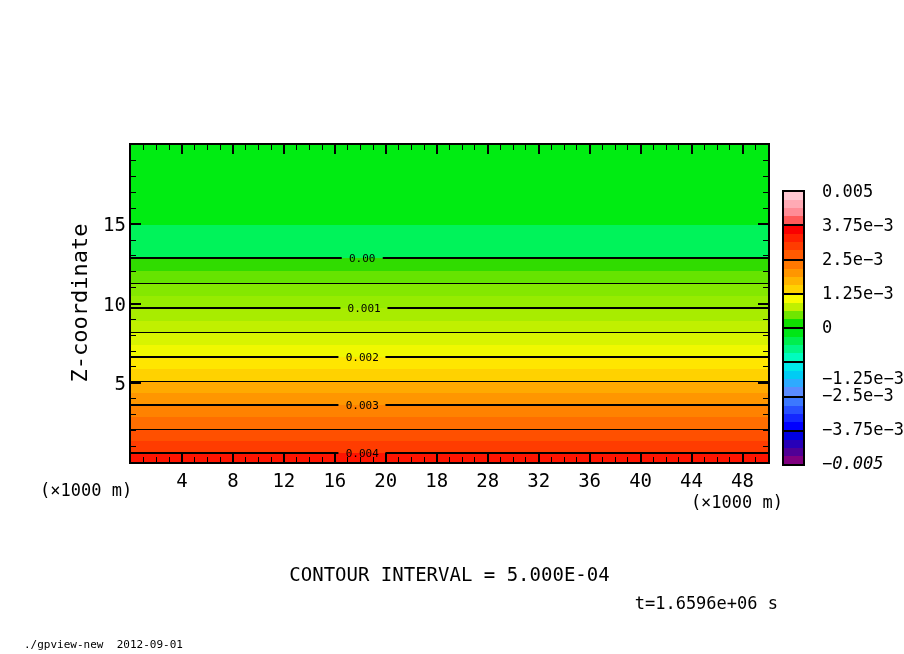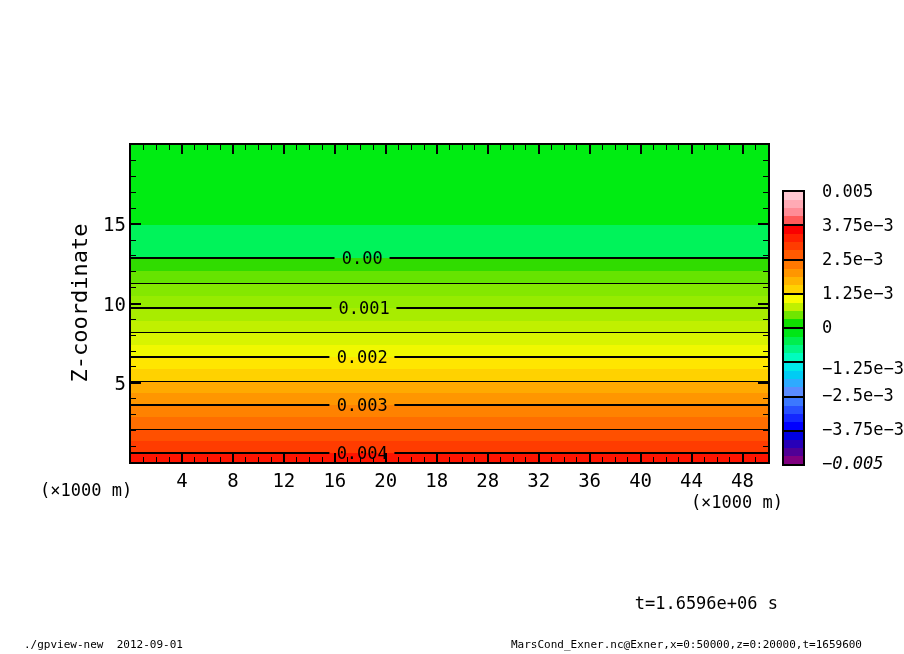--- a/index.html
+++ b/index.html
@@ -7,21 +7,21 @@
     position:relative;width:904px;height:654px;background:#ffffff;
     font-family:"DejaVu Sans Mono","Liberation Mono",monospace;color:#000;
     overflow:hidden;
   }
   .title{position:absolute;left:131px;top:76px;width:637px;text-align:center;
          font-size:26px;letter-spacing:1px;white-space:pre;}
   .plot{position:absolute;left:129px;top:143px;width:641px;height:321px;
         border:2px solid #000;box-sizing:border-box;overflow:hidden;}
   .band{position:absolute;left:0;width:100%;}
   .cline{position:absolute;left:0;width:100%;background:#000;}
-  .clabel{position:absolute;transform:translate(-50%,-50%);font-size:17px;
+  .clabel{position:absolute;transform:translate(-50%,-50%);font-size:11px;
           padding:0 7px;white-space:pre;line-height:19px;text-align:center;}
   .tick{position:absolute;background:#000;}
   .xlab{position:absolute;transform:translateX(-50%);font-size:19px;white-space:pre;}
   .ylab{position:absolute;width:40px;text-align:right;font-size:19px;white-space:pre;}
   .axis-x-title{position:absolute;left:131px;top:516px;width:637px;text-align:center;
                 font-size:22px;white-space:pre;}
   .axis-y-title{position:absolute;left:79px;top:303px;transform:translate(-50%,-50%) rotate(-90deg);
                 font-size:22px;white-space:pre;}
   .unit-left{position:absolute;left:40px;top:480px;font-size:17px;white-space:pre;}
   .unit-right{position:absolute;right:121px;top:492px;font-size:17px;white-space:pre;}
@@ -214,20 +214,21 @@
       <div class="tick" style="top: 31.2px; height: 1px; width: 5px; left: 0px;"></div>
       <div class="tick" style="top: 31.2px; height: 1px; width: 5px; right: 0px;"></div>
       <div class="tick" style="top: 15.35px; height: 1px; width: 5px; left: 0px;"></div>
       <div class="tick" style="top: 15.35px; height: 1px; width: 5px; right: 0px;"></div>
     </div>
 
   <div class="unit-left">(×1000 m)</div>
   <div class="unit-right">(×1000 m)</div>
 
 
+  <div class="contour-interval">CONTOUR INTERVAL = 5.000E-04</div>
   <div class="time-note">t=1.6596e+06 s</div>
 
   <div class="cbar">
       <div class="cbar-box">
         <div class="cbar-strip" style="background: rgb(255, 200, 210);"></div>
         <div class="cbar-strip" style="background: rgb(255, 170, 180);"></div>
         <div class="cbar-strip" style="background: rgb(255, 140, 150);"></div>
         <div class="cbar-strip" style="background: rgb(255, 90, 90);"></div>
       </div>
       <div class="cbar-box">
@@ -268,38 +269,37 @@
       </div>
       <div class="cbar-box">
         <div class="cbar-strip" style="background: rgb(0, 0, 224);"></div>
         <div class="cbar-strip" style="background: rgb(40, 0, 184);"></div>
         <div class="cbar-strip" style="background: rgb(80, 0, 150);"></div>
         <div class="cbar-strip" style="background: rgb(128, 0, 128);"></div>
       </div>
     </div>
 
   <div class="footer left">./gpview-new  2012-09-01</div>
-  <div class="footer right">MarsCond_Exner.nc@Exner,x=0:50000,z=0:20000,t=1659600</div>
 <div class="xlab" style="left: 181.96px; top: 469px;">4</div>
     <div class="xlab" style="left: 232.92px; top: 469px;">8</div>
     <div class="xlab" style="left: 283.88px; top: 469px;">12</div>
     <div class="xlab" style="left: 334.84px; top: 469px;">16</div>
     <div class="xlab" style="left: 385.8px; top: 469px;">20</div>
     <div class="xlab" style="left: 436.76px; top: 469px;">18</div>
     <div class="xlab" style="left: 487.72px; top: 469px;">28</div>
     <div class="xlab" style="left: 538.68px; top: 469px;">32</div>
     <div class="xlab" style="left: 589.64px; top: 469px;">36</div>
     <div class="xlab" style="left: 640.6px; top: 469px;">40</div>
     <div class="xlab" style="left: 691.56px; top: 469px;">44</div>
     <div class="xlab" style="left: 742.52px; top: 469px;">48</div>
     <div class="ylab" style="left: 86px; top: 371.75px;">5</div>
     <div class="ylab" style="left: 86px; top: 292.5px;">10</div>
     <div class="ylab" style="left: 86px; top: 213.25px;">15</div>
     <div class="cbar-lab" style="top: 181px;">0.005</div>
     <div class="cbar-lab" style="top: 215px;">3.75e−3</div>
     <div class="cbar-lab" style="top: 249px;">2.5e−3</div>
     <div class="cbar-lab" style="top: 283px;">1.25e−3</div>
     <div class="cbar-lab" style="top: 317px;">0</div>
-    <div class="cbar-lab" style="top: 358px;">−1.25e−3</div>
+    <div class="cbar-lab" style="top: 368px;">−1.25e−3</div>
     <div class="cbar-lab" style="top: 385px;">−2.5e−3</div>
     <div class="cbar-lab" style="top: 419px;">−3.75e−3</div>
     <div class="cbar-lab" style="top: 453px; font-style: italic;">−0.005</div>
   </div>
 
 </body></html>

